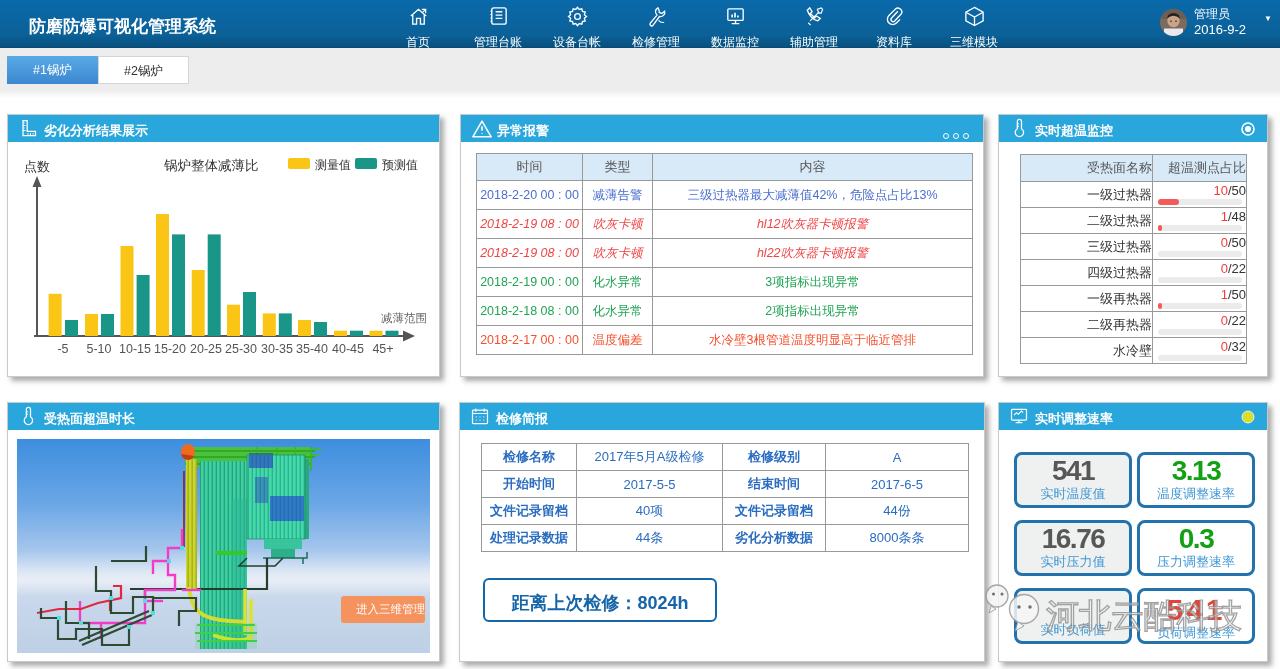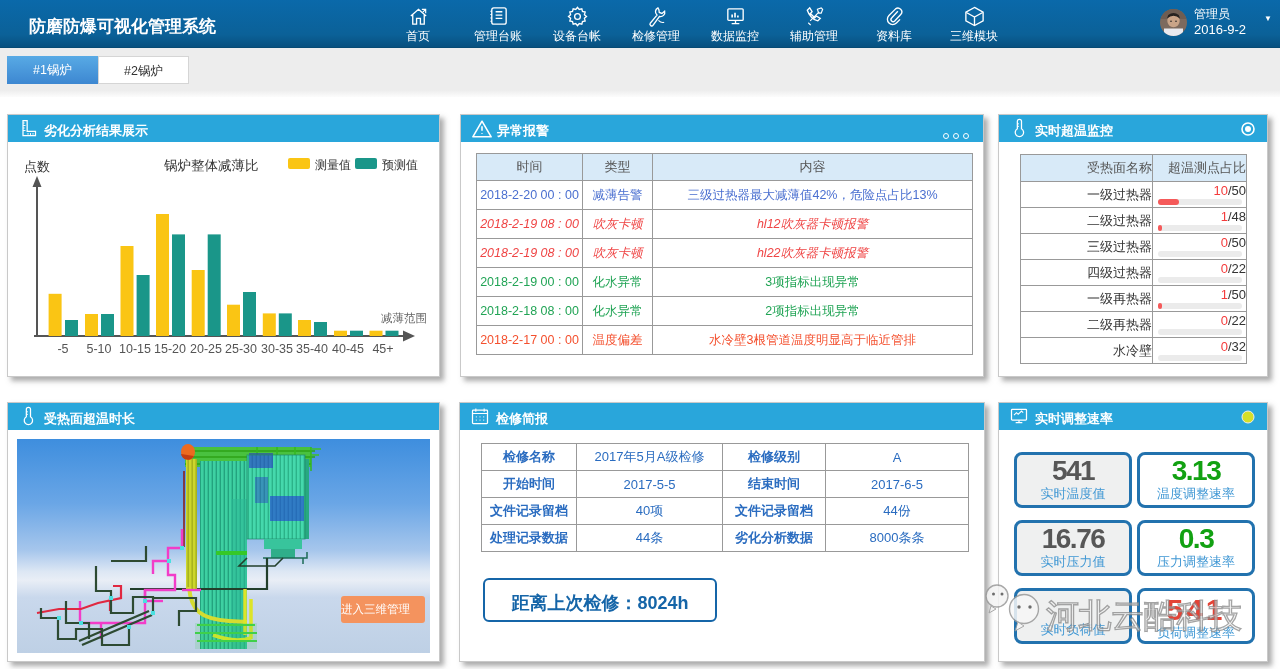--- a/index.html
+++ b/index.html
@@ -3,21 +3,21 @@
 <meta charset="utf-8">
 <style>
 * { margin:0; padding:0; box-sizing:border-box; }
 html,body { width:1280px; height:669px; font-family:"Liberation Sans",sans-serif; background:#fff; overflow:hidden; position:relative; }
 
 .topbar { position:absolute; left:0; top:0; width:1280px; height:48px;
   background:linear-gradient(180deg,#0a69aa 0%,#0b6198 72%,#085180 97%,#06476e 100%); }
 .title { position:absolute; left:29px; top:15px; color:#fff; font-size:17px; font-weight:bold; }
 .navitem { position:absolute; top:0; width:80px; height:48px; text-align:center; color:#fff; }
 .navitem svg { display:block; margin:5px auto 0; }
-.navitem span { display:block; font-size:12px; margin-top:0px; }
+.navitem span { display:block; font-size:12px; margin-top:6px; }
 .user { position:absolute; right:0; top:0; width:120px; height:48px; color:#fff; }
 .avatar { position:absolute; left:0px; top:9px; width:27px; height:27px; border-radius:50%; overflow:hidden; }
 .uinfo { position:absolute; left:34px; top:7px; font-size:12px; line-height:15px; white-space:nowrap; }
 .uinfo .d { font-size:13px; }
 .caret { position:absolute; left:104px; top:14px; font-size:8px; color:#fff; }
 
 .tabstrip { position:absolute; left:0; top:48px; width:1280px; height:49px;
   background:linear-gradient(180deg,#ededed 0%,#ededed 86%,#fcfcfc 100%); }
 .tab { position:absolute; top:8px; width:91px; height:28px; line-height:28px; text-align:center; font-size:12.5px; }
 .tab1 { left:7px; background:linear-gradient(180deg,#58aae5,#3d87d1); color:#fff; }
@@ -69,21 +69,21 @@
 .g6 { background:#eff0f0; }
 .n-gray { color:#575757; }
 .n-green { color:#12a112; }
 .n-red { color:#e03022; opacity:0.9; }
 
 .wm { position:absolute; left:984px; top:581px; width:290px; height:64px; z-index:50; pointer-events:none; }
 .absvg { position:absolute; }
 .img4 { position:absolute; left:9px; top:36px; width:413px; height:214px;
   background:linear-gradient(180deg,#3e8ede 0%,#6aa6e6 30%,#a6c6ec 52%,#dde7f4 62%,#e9eef6 66%,#c9d8ec 74%,#bed0e5 100%); }
 .btn4 { position:absolute; left:333px; top:193px; width:84px; height:27px; background:#f4935e; color:#fff;
-  font-size:11.5px; text-align:left; line-height:27px; border-radius:3px; }
+  font-size:11.5px; text-align:right; line-height:27px; border-radius:3px; }
 </style>
 </head>
 <body>
 
 <div class="topbar">
   <div class="title">防磨防爆可视化管理系统</div>
   <div class="navitem" style="left:378px;">
     <svg width="23" height="23" viewBox="0 0 24 24" fill="none" stroke="#fff" stroke-width="1.4">
       <path d="M4 11.5 L12 4.5 L20 11.5 M6 10.2 V20 H10 V14 H14 V20 H18 V10.2"></path>
       <path d="M15.5 4.5 h4 v4 M19.5 4.5 l-3 3" stroke-width="1.2"></path>

